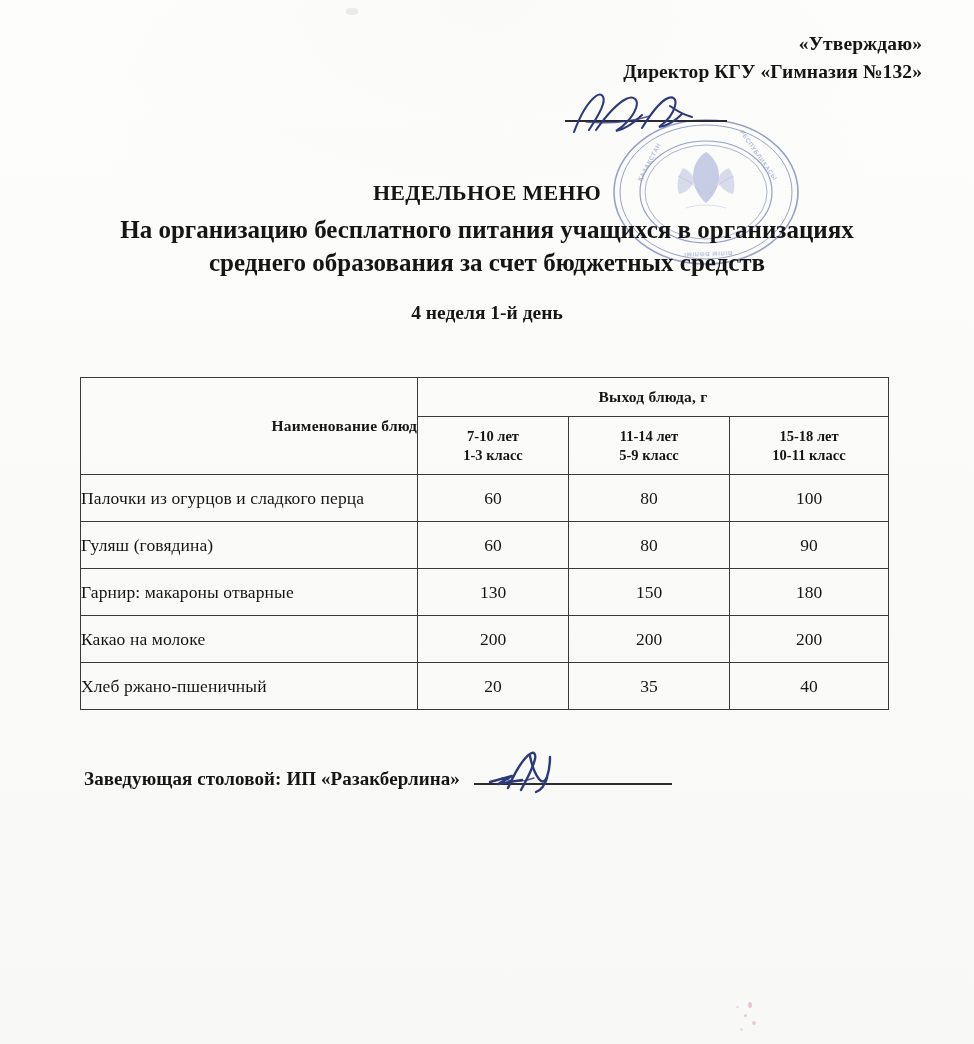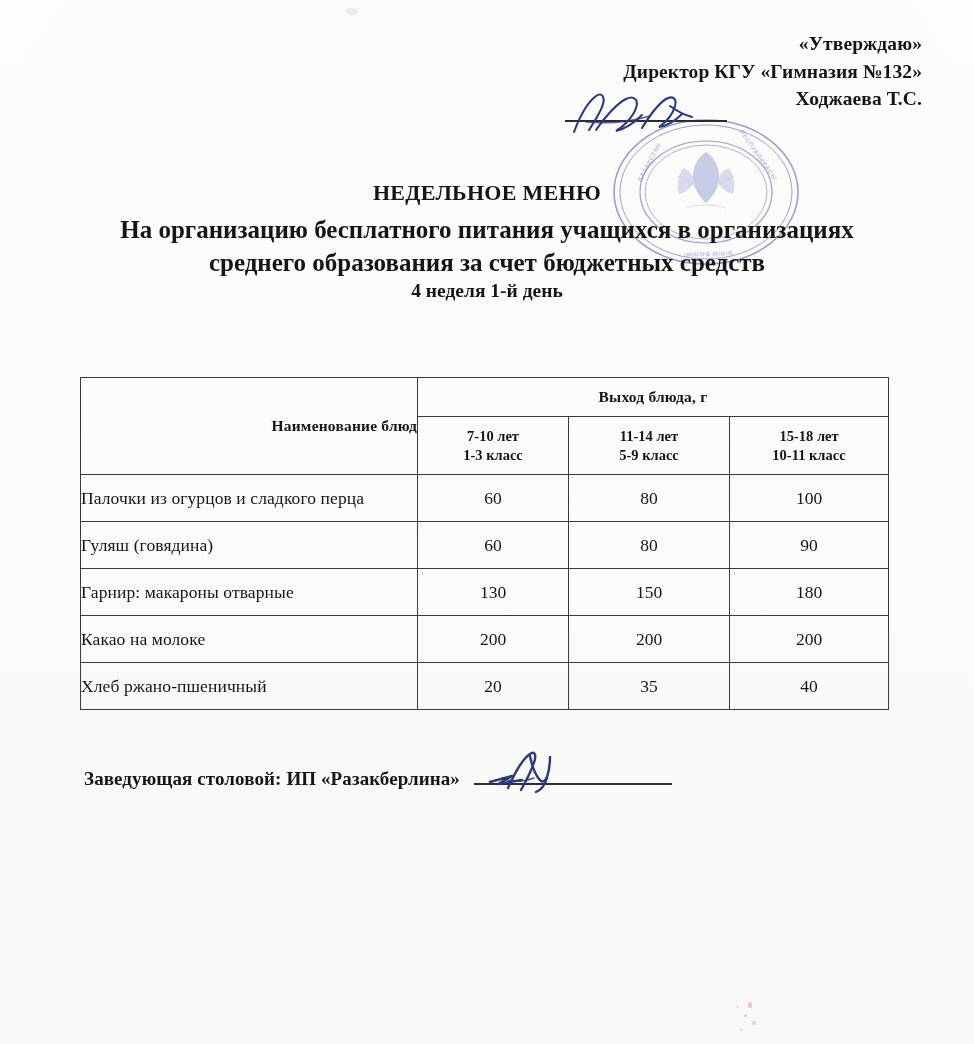--- a/index.html
+++ b/index.html
@@ -102,21 +102,21 @@
     font-weight: bold;
     font-size: 25px;
     line-height: 1.33;
     max-width: 800px;
     margin: 0 auto;
     padding: 0 40px;
   }
   .doc-dayline {
     font-weight: bold;
     font-size: 19.5px;
-    margin-top: 0;
+    margin-top: 22px;
   }
 
   
   .menu-table-wrap {
     position: absolute;
     left: 80px;
     top: 377px;
     width: 808px;
     z-index: 4;
   }
@@ -226,21 +226,20 @@
   <span class="sp" style="left:736px;top:1006px;width:3px;height:2px;background:rgba(205,150,180,.35);"></span>
   <span class="sp" style="left:740px;top:1028px;width:3px;height:3px;background:rgba(200,150,185,.3);"></span>
   <span class="sp" style="left:346px;top:8px;width:12px;height:7px;background:rgba(205,205,205,.35);border-radius:40%;"></span>
 </div>
 
 <div class="page">
 
   <div class="approval">
     <div>«Утверждаю»</div>
     <div>Директор КГУ «Гимназия №132»</div>
-    <div>Ходжаева Т.С.</div>
   </div>
 
   <div class="director-sign-line"></div>
 
   <div class="stamp">
     <svg viewBox="0 0 196 152" xmlns="http://www.w3.org/2000/svg">
       <g fill="none" stroke="#5566ab" stroke-width="1.6" opacity="0.85">
         <ellipse cx="98" cy="76" rx="92" ry="72"></ellipse>
         <ellipse cx="98" cy="76" rx="86" ry="67" stroke-width="1"></ellipse>
         <ellipse cx="98" cy="76" rx="66" ry="51" stroke-width="1.2"></ellipse>

